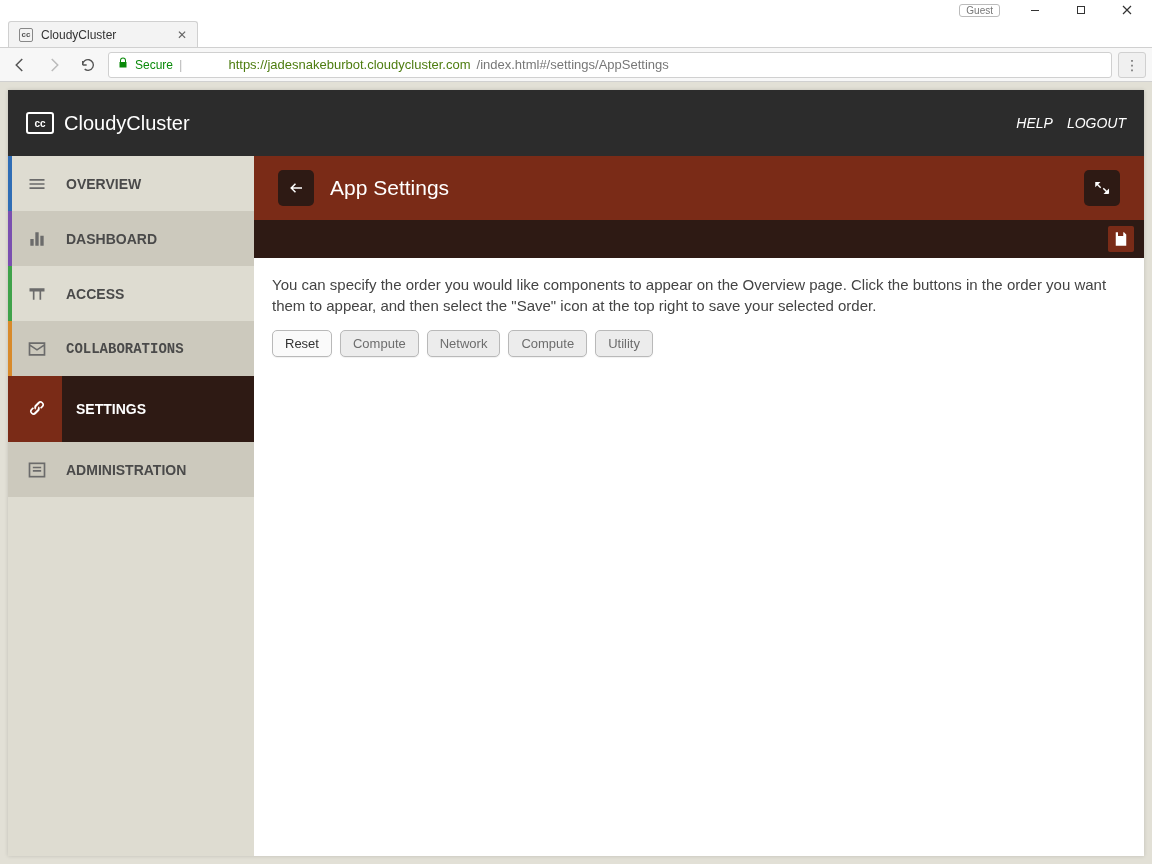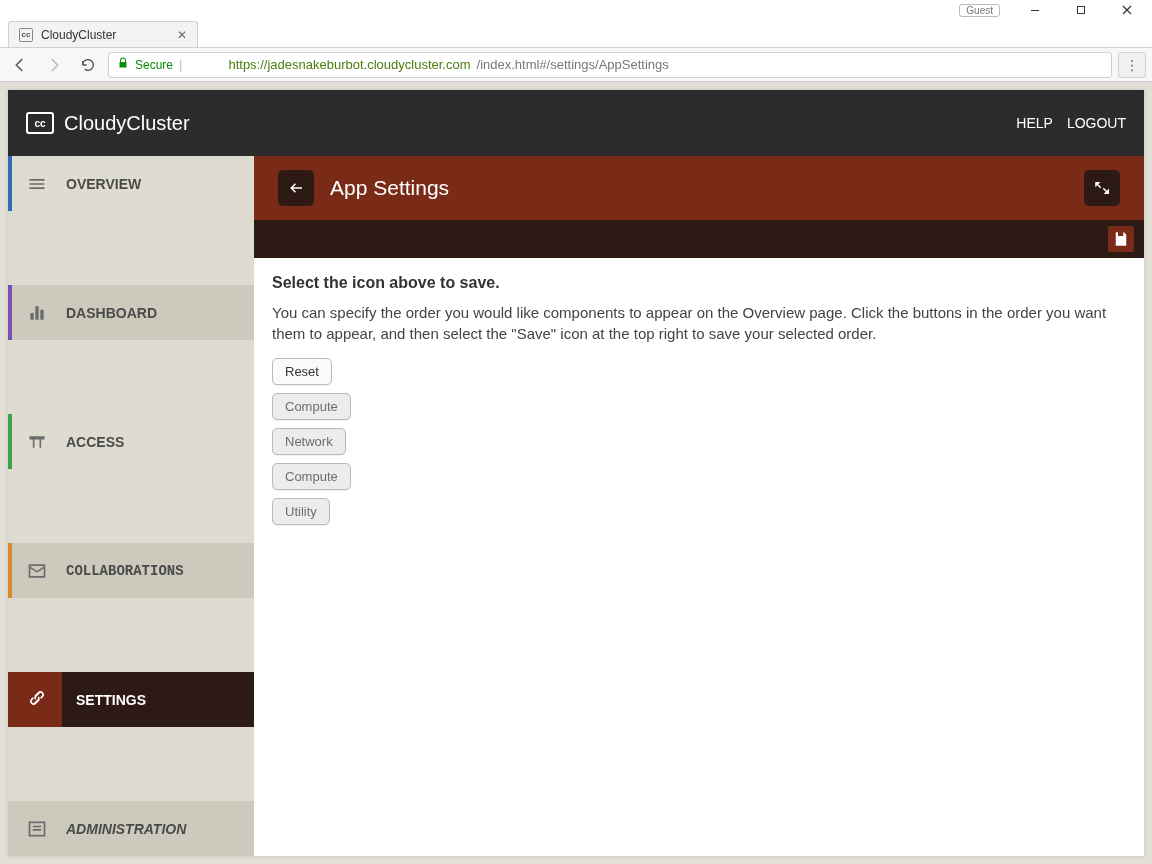--- a/index.html
+++ b/index.html
@@ -142,29 +142,29 @@
     display:flex;align-items:center;gap:10px;
     font-size:20px;
   }
   .brand-icon {
     width:28px;height:22px;
     border:2px solid #fff;border-radius:3px;
     position:relative;
     display:flex;align-items:center;justify-content:center;
     font-size:10px;font-weight:700;
   }
-  .hdr-links { margin-left:auto; display:flex; gap:14px; font-size:14px; }
+  .hdr-links { margin-left:auto; display:flex; gap:14px; font-size:14px;font-style:italic; }
   .hdr-links span { color:#fff; cursor:pointer; }
 
   .app-body { flex:1; display:flex; min-height:0; }
 
   .sidebar {
     width: 246px;
     background:#dedcd1;
-    display:flex;flex-direction:column;justify-content:space-between;
+    display:flex;flex-direction:column;
   }
   .side-item {
     height:55px;
     display:flex;align-items:center;
     padding: 0 14px;
     gap:18px;
     color:#4a4a4a;
     font-weight:700;
     font-size:14px;
     border-left:4px solid transparent;
@@ -172,26 +172,26 @@
   }
   .side-item .icn {
     width:22px;height:22px;
     display:flex;align-items:center;justify-content:center;
     color:#6b6b6b;
   }
   .side-item.accent-blue   { border-left-color:#2f6db5; }
   .side-item.accent-purple { border-left-color:#7a4fb0; }
   .side-item.accent-green  { border-left-color:#3fa24a; }
   .side-item.accent-orange { border-left-color:#d88a2b;font-family:Liberation Mono, monospace; }
-  .side-item.accent-none   { border-left-color:transparent;font-style:italic; }
+  .side-item.accent-none   { border-left-color:transparent; }
   .side-item.plain { background:#dedcd1; }
   .side-item.pale  { background:#ccc9bd; }
   
   .side-active {
-    height:55px; display:flex; cursor:pointer;
+    height:66px; display:flex; cursor:pointer;
   }
   .side-active .iconcell {
     width:54px; background:#7a2b17; display:flex;align-items:center;justify-content:center; color:#fff;
     border-left:4px solid #7a2b17;
   }
   .side-active .labelcell {
     flex:1; background:#2e1a14; color:#fff; display:flex;align-items:center; padding-left:14px;
     font-weight:700; font-size:14px;
   }
 
@@ -233,21 +233,21 @@
   .content {
     padding: 16px 18px;
     color:#333;
     font-size:15px;
     overflow:auto;
   }
   .content h3 { font-size:16px; font-weight:700; margin-bottom:10px; color:#333; }
   .content p { line-height:1.4; margin-bottom:14px; color:#444; }
 
   .layout-row { display:flex; gap:80px; align-items:flex-start; }
-  .btn-col { display:flex; flex-direction:column; gap:8px; align-items:flex-start; }
+  .btn-col { display:flex; gap:8px; align-items:flex-start; }
   .pill {
     border:1px solid #b9b9b9;
     background:#fafafa;
     border-radius:5px;
     padding: 5px 12px;
     font-size:13px;
     color:#333;
     cursor:pointer;
     box-shadow: 0 1px 1px rgba(0,0,0,.06);
   }
@@ -411,21 +411,20 @@
 
         <div class="toolbar">
           <div class="save-btn">
             <svg viewBox="0 0 24 24">
                 <path d="M5 3h11l3 3v15H5zM8 3v5h7V3zM7 13h10v6H7z" fill="#fff"></path>
               </svg>
           </div>
         </div>
 
         <div class="content">
-          <h3>Select the icon above to save.</h3>
           <p>You can specify the order you would like components to appear on the Overview page. Click the buttons in the order you want them to appear, and then select the "Save" icon at the top right to save your selected order.</p>
 
           <div class="layout-row">
             <div class="btn-col">
               <button class="pill">Reset</button>
               <button class="pill dim">Compute</button>
               <button class="pill dim">Network</button>
               <button class="pill dim">Compute</button>
               <button class="pill dim">Utility</button>
             </div>

